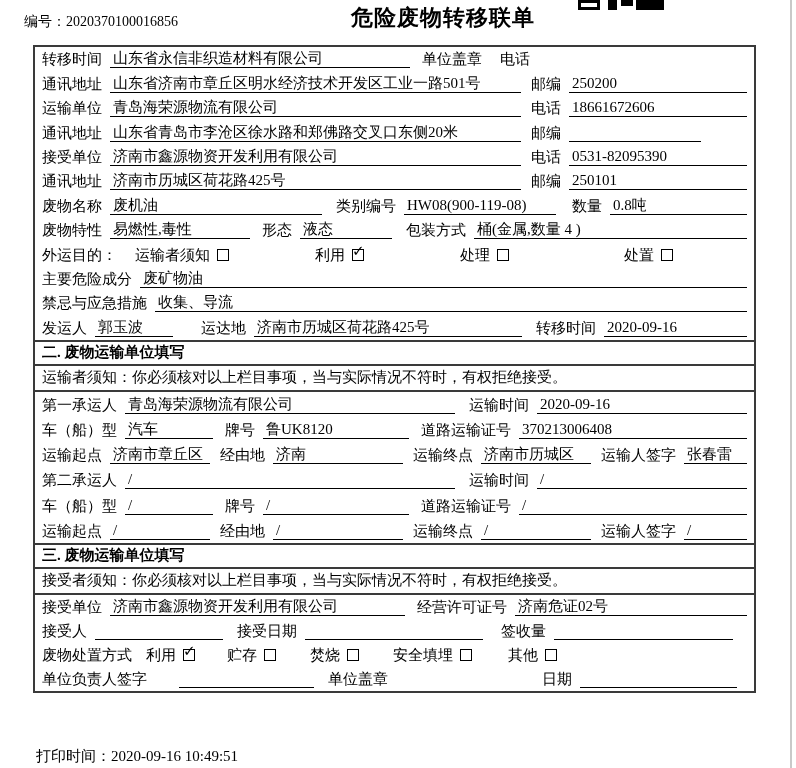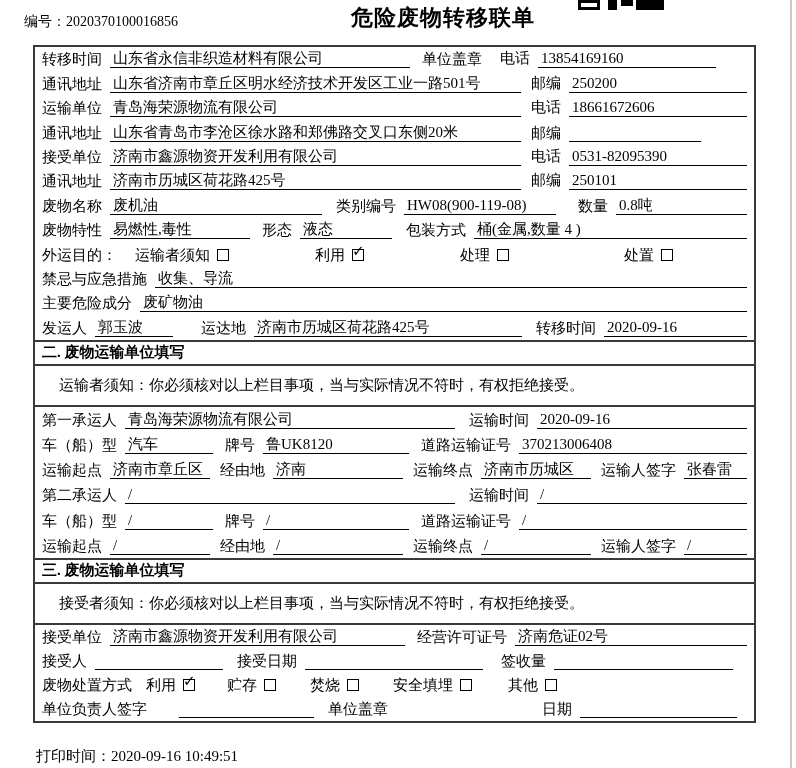--- a/index.html
+++ b/index.html
@@ -12,31 +12,31 @@
   .title  { position: absolute; left: 443px; top: 3px; transform: translateX(-50%);
             font-size: 22px; font-weight: bold; letter-spacing: 1px; white-space: nowrap; }
   .qr { position: absolute; left: 578px; top: 0; width: 86px; height: 12px; }
   .qr .b { position: absolute; background: #000; }
   .edge-line { position: absolute; left: 790px; top: 0; width: 2px; height: 768px; background: #c9c9c9; }
 
   .form { position: absolute; left: 33px; top: 45px; width: 723px; border: 2px solid #3a3a3a; background: #fff; }
   .sec-h { display: flex; align-items: center; padding: 0 7px; font-weight: bold; font-size: 15px;
            height: 24px; border-bottom: 2px solid #3a3a3a; }
   .sec-h.bt { border-top: 2px solid #3a3a3a; height: 26px; }
-  .notice { display: flex; align-items: center; padding: 0 24px; font-size: 15px; height: 41px;
+  .notice { display: flex; align-items: center; padding: 0 7px; font-size: 15px; height: 26px;
             border-bottom: 2px solid #3a3a3a; white-space: nowrap; }
   .row { display: flex; align-items: flex-end; padding: 0 7px 3px 7px; font-size: 15px; line-height: 17px; }
   #s1 .row { height: 24.4px; }
   #s2 .row { height: 25.2px; }
   #s3 .row { height: 24px; }
   .lbl { white-space: nowrap; margin-right: 8px; flex: 0 0 auto; }
   .u { border-bottom: 1px solid #000; padding: 0 3px; white-space: nowrap; overflow: hidden;
        min-height: 17px; flex: 0 0 auto; }
   .fx { flex: 1 1 auto; min-width: 0; }
-  .rcol { display: flex; width: 216px; margin-left: 10px; flex: 0 0 auto; }
+  .rcol { display: flex; align-items: flex-end; width: 216px; margin-left: 10px; flex: 0 0 auto; }
   .opt { display: flex; align-items: center; flex: 0 0 auto; }
   .cb { width: 12px; height: 12px; border: 1.5px solid #000; margin-left: 7px; position: relative;
         background: #fff; flex: 0 0 auto; }
   .cb.checked::after { content: "\2713"; position: absolute; left: -1px; top: -7px; font-size: 15px;
         font-weight: bold; font-family: "DejaVu Sans", sans-serif; }
   .print-time { position: absolute; left: 36px; top: 747px; font-size: 15px; white-space: nowrap; }
 </style>
 </head>
 <body>
 
@@ -58,21 +58,20 @@
   <div class="form">
 
     <div id="s1">
 
       <div class="row">
         <span class="lbl">转移时间</span>
         <span class="u" style="width:300px">山东省永信非织造材料有限公司</span>
         <span class="lbl" style="margin-left:12px">单位盖章</span>
         <span class="rcol">
           <span class="lbl">电话</span>
-          <span class="u fx">13854169160</span>
         </span>
       </div>
 
       <div class="row">
         <span class="lbl">通讯地址</span>
         <span class="u fx">山东省济南市章丘区明水经济技术开发区工业一路501号</span>
         <span class="rcol">
           <span class="lbl">邮编</span>
           <span class="u fx">250200</span>
         </span>
@@ -112,21 +111,21 @@
           <span class="lbl">邮编</span>
           <span class="u fx">250101</span>
         </span>
       </div>
 
       <div class="row">
         <span class="lbl">废物名称</span>
         <span class="u" style="width:212px">废机油</span>
         <span class="lbl" style="margin-left:14px">类别编号</span>
         <span class="u" style="width:152px">HW08(900-119-08)</span>
-        <span class="lbl" style="margin-left:22px">数量</span>
+        <span class="lbl" style="margin-left:16px">数量</span>
         <span class="u fx">0.8吨</span>
       </div>
 
       <div class="row">
         <span class="lbl">废物特性</span>
         <span class="u" style="width:140px">易燃性,毒性</span>
         <span class="lbl" style="margin-left:12px">形态</span>
         <span class="u" style="width:92px">液态</span>
         <span class="lbl" style="margin-left:14px">包装方式</span>
         <span class="u fx">桶(金属,数量 4 )</span>
@@ -146,27 +145,27 @@
           <span>处理</span>
           <span class="cb"></span>
         </span>
         <span class="opt" style="margin-left:115px">
           <span>处置</span>
           <span class="cb"></span>
         </span>
       </div>
 
       <div class="row">
+        <span class="lbl">主要危险成分</span>
+        <span class="u fx">废矿物油</span>
+      </div>
+
+      <div class="row">
         <span class="lbl">禁忌与应急措施</span>
         <span class="u fx">收集、导流</span>
-      </div>
-
-      <div class="row">
-        <span class="lbl">主要危险成分</span>
-        <span class="u fx">废矿物油</span>
       </div>
 
 
       <div class="row">
         <span class="lbl">发运人</span>
         <span class="u" style="width:78px">郭玉波</span>
         <span class="lbl" style="margin-left:28px">运达地</span>
         <span class="u" style="width:268px">济南市历城区荷花路425号</span>
         <span class="lbl" style="margin-left:14px">转移时间</span>
         <span class="u fx">2020-09-16</span>

